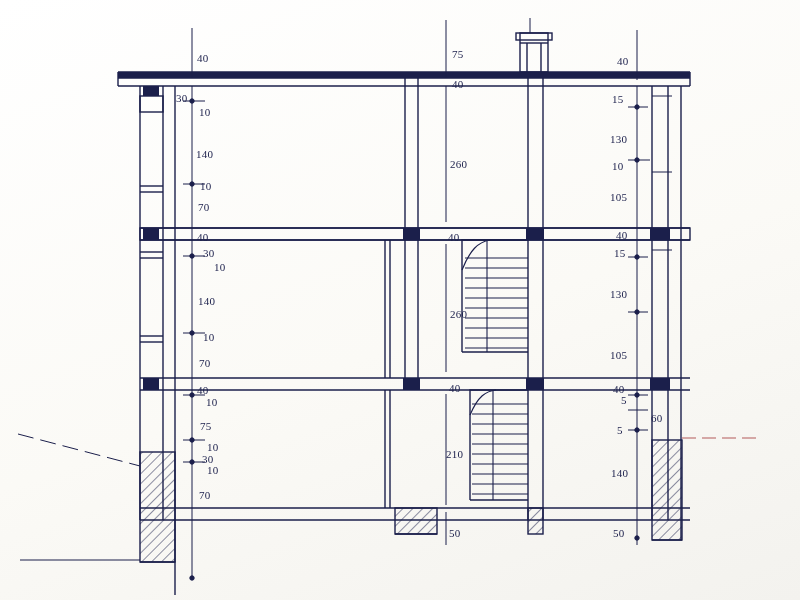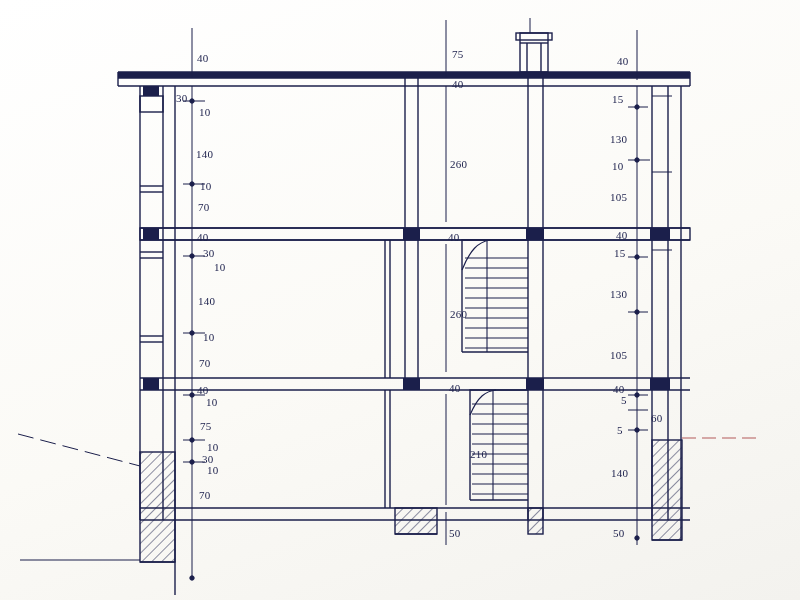--- a/index.html
+++ b/index.html
@@ -273,21 +273,21 @@
       <div class="dim" style="left: 449px; top: 382px;">40</div>
       <div class="dim" style="left: 613px; top: 383px;">40</div>
       <div class="dim small" style="left: 206px; top: 396px;">10</div>
       <div class="dim small" style="left: 621px; top: 394px;">5</div>
       <div class="dim" style="left: 200px; top: 420px;">75</div>
       <div class="dim small" style="left: 614px; top: 412px; margin-left: 37px;">60</div>
       <div class="dim small" style="left: 617px; top: 424px;">5</div>
       <div class="dim small" style="left: 207px; top: 441px;">10</div>
       <div class="dim small" style="left: 202px; top: 453px;">30</div>
       <div class="dim small" style="left: 207px; top: 464px;">10</div>
-      <div class="dim" style="left: 470px; top: 448px;">210</div>
+      <div class="dim" style="left: 446px; top: 448px;">210</div>
       <div class="dim" style="left: 611px; top: 467px;">140</div>
       <div class="dim" style="left: 199px; top: 489px;">70</div>
       <div class="dim" style="left: 449px; top: 527px;">50</div>
       <div class="dim" style="left: 613px; top: 527px;">50</div>
     </div>
 
 
 </div>
 
 </body></html>

